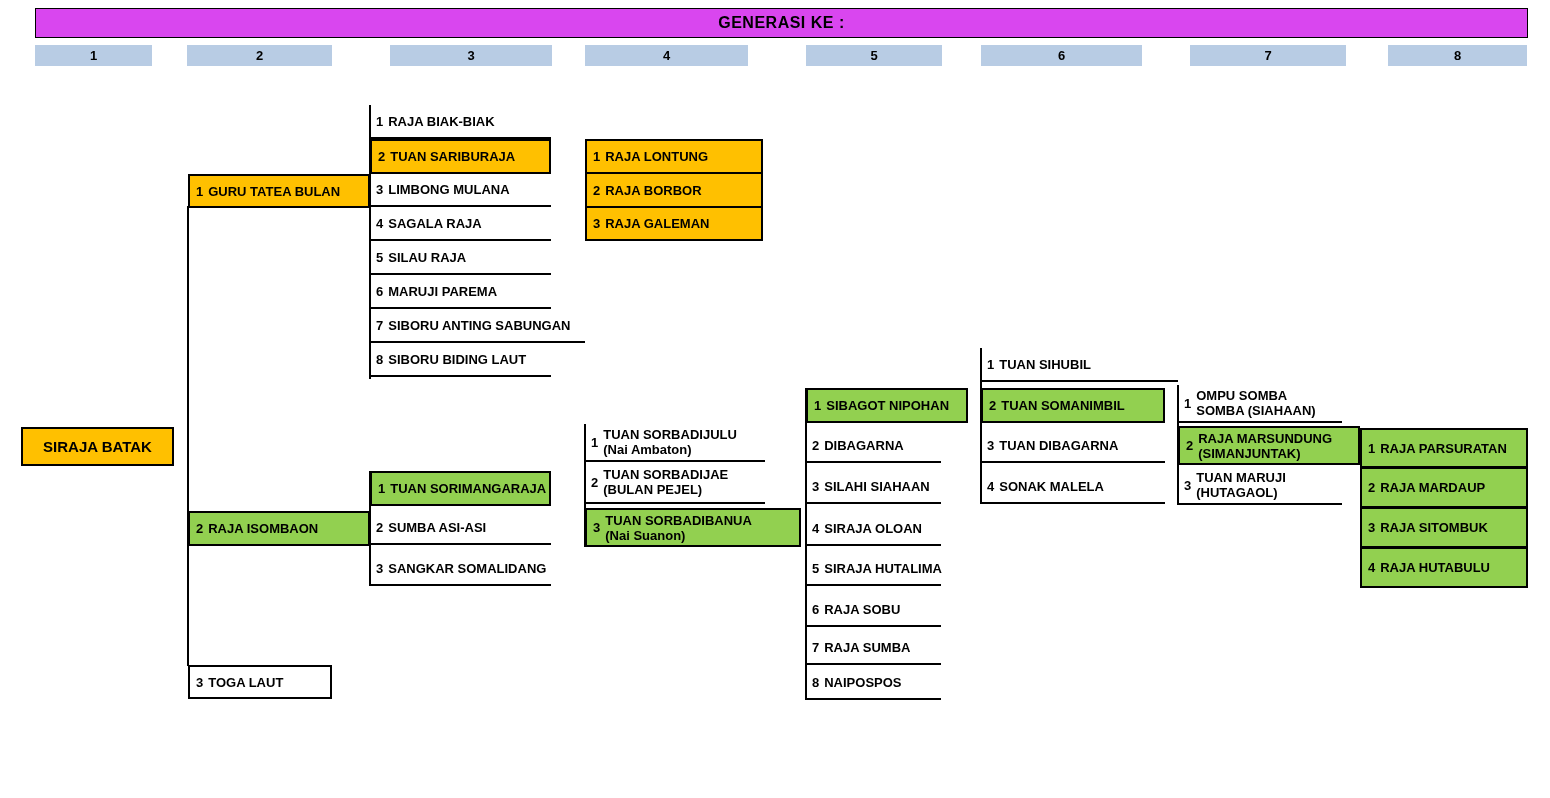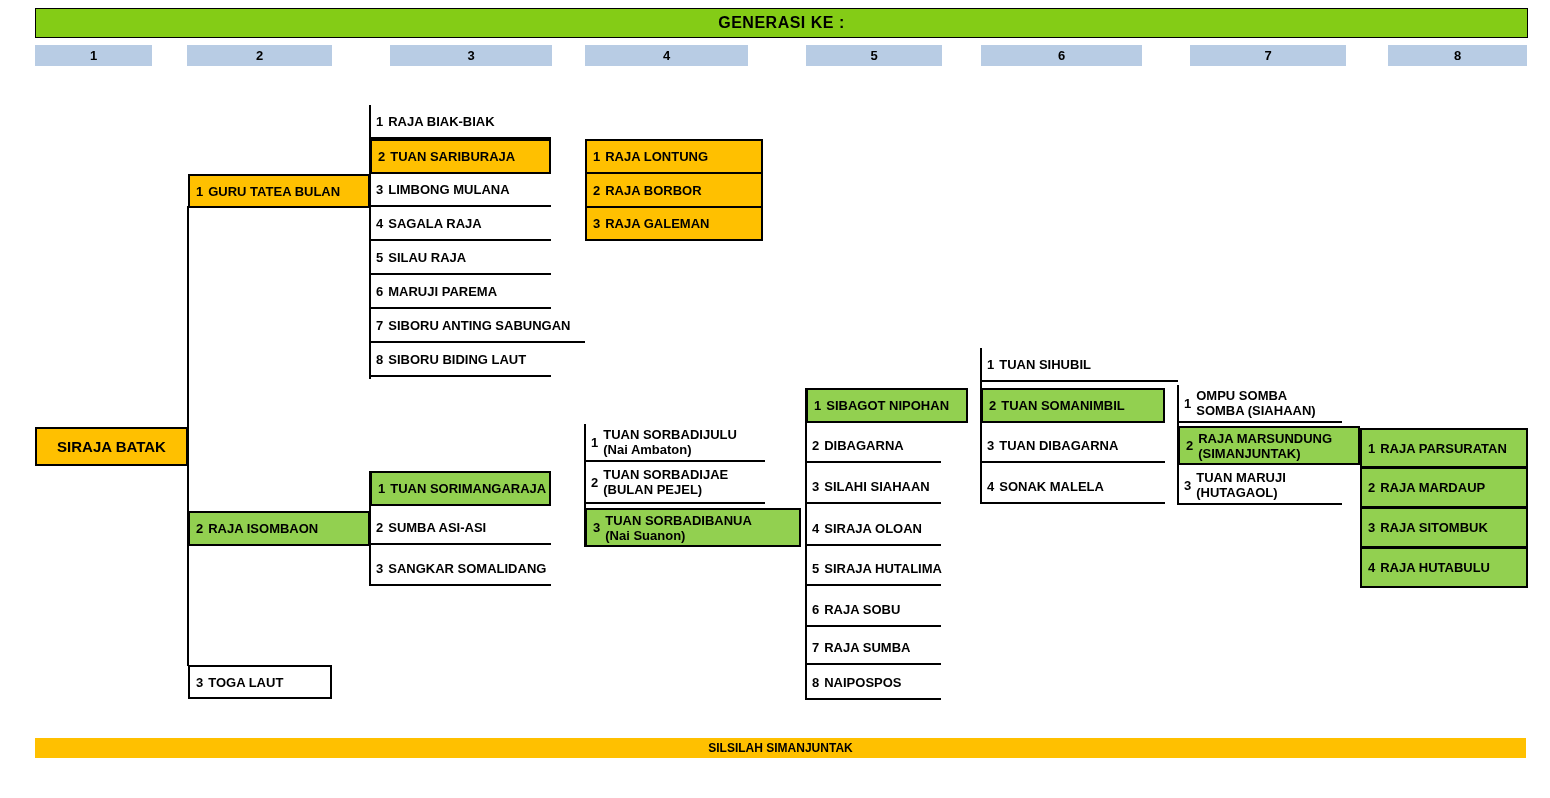--- a/index.html
+++ b/index.html
@@ -7,21 +7,21 @@
     --highlight-green:#92D050;
     --generation-header:#B8CCE4;
     --footer-bar:#FFC000;
   }
   html,body{margin:0;padding:0;background:#ffffff;}
   body{font-family:"Liberation Sans",sans-serif;color:#000;}
   #canvas{position:relative;width:1550px;height:798px;background:#fff;overflow:hidden;}
 
   .titlebox{
     position:absolute;border:1px solid #000;display:flex;align-items:center;justify-content:center;
-    font-weight:bold;font-size:16px;letter-spacing:.5px;background:#84cc16;text-align:right;
+    font-weight:bold;font-size:16px;letter-spacing:.5px;background:#d946ef;text-align:right;
   }
   .genbar{
     position:absolute;top:45px;height:21px;background:var(--generation-header,#B8CCE4);
     display:flex;align-items:center;justify-content:center;font-weight:bold;font-size:13px;
   }
   .cell{
     position:absolute;border-bottom:2px solid #000;display:flex;align-items:center;gap:5px;
     padding-left:6px;font-weight:bold;font-size:13px;white-space:nowrap;box-sizing:border-box;
   }
   .bx{
@@ -55,21 +55,21 @@
   <div class="genbar" style="left:1388px;width:139px;">8</div>
 
   <div class="vline" style="left:187px;top:206px;height:460px;"></div>
   <div class="vline" style="left:369px;top:105px;height:274px;"></div>
   <div class="vline" style="left:369px;top:471px;height:115px;"></div>
   <div class="vline" style="left:584px;top:424px;height:123px;"></div>
   <div class="vline" style="left:805px;top:388px;height:312px;"></div>
   <div class="vline" style="left:980px;top:348px;height:156px;"></div>
   <div class="vline" style="left:1177px;top:385px;height:120px;"></div>
 
-  <div class="bx orange root" style="left:35px;top:427px;width:153px;height:39px;">
+  <div class="bx orange root" style="left:21px;top:427px;width:153px;height:39px;">
     <span>SIRAJA BATAK</span>
   </div>
 
   <div class="bx orange" style="left:188px;top:174px;width:182px;height:34px;">
     <span>1</span>
       <span>GURU TATEA BULAN</span>
   </div>
   <div class="bx green" style="left:188px;top:511px;width:182px;height:35px;">
     <span>2</span>
       <span>RAJA ISOMBAON</span>
@@ -242,15 +242,14 @@
   </div>
   <div class="bx green" style="left:1360px;top:507px;width:168px;height:41px;">
     <span>3</span>
       <span>RAJA SITOMBUK</span>
   </div>
   <div class="bx green" style="left:1360px;top:547px;width:168px;height:41px;">
     <span>4</span>
       <span>RAJA HUTABULU</span>
   </div>
 
-  <div class="footerbar" style="left:35px;top:738px;width:1491px;height:20px;">SILSILAH SIMANJUNTAK</div>
 
 </div>
 
 </body></html>

